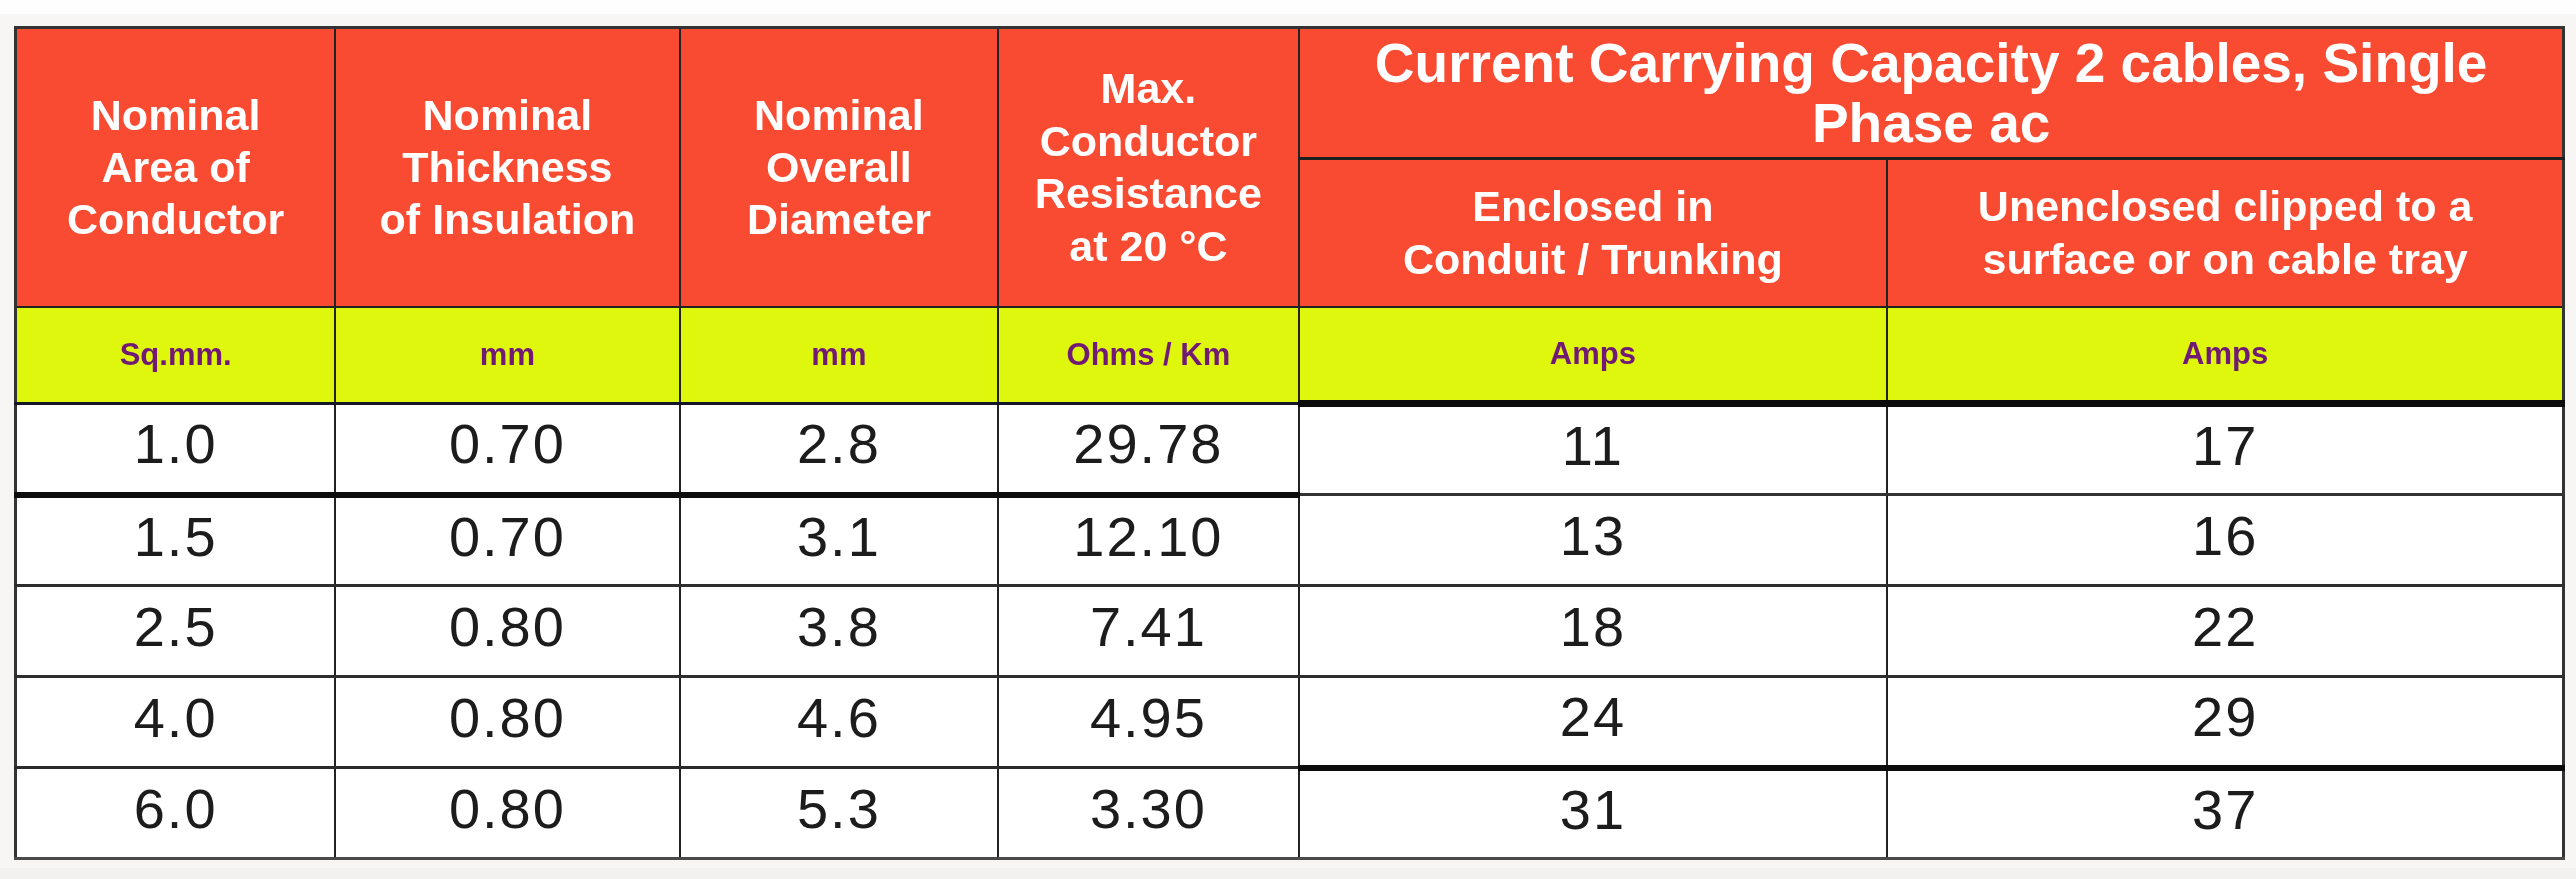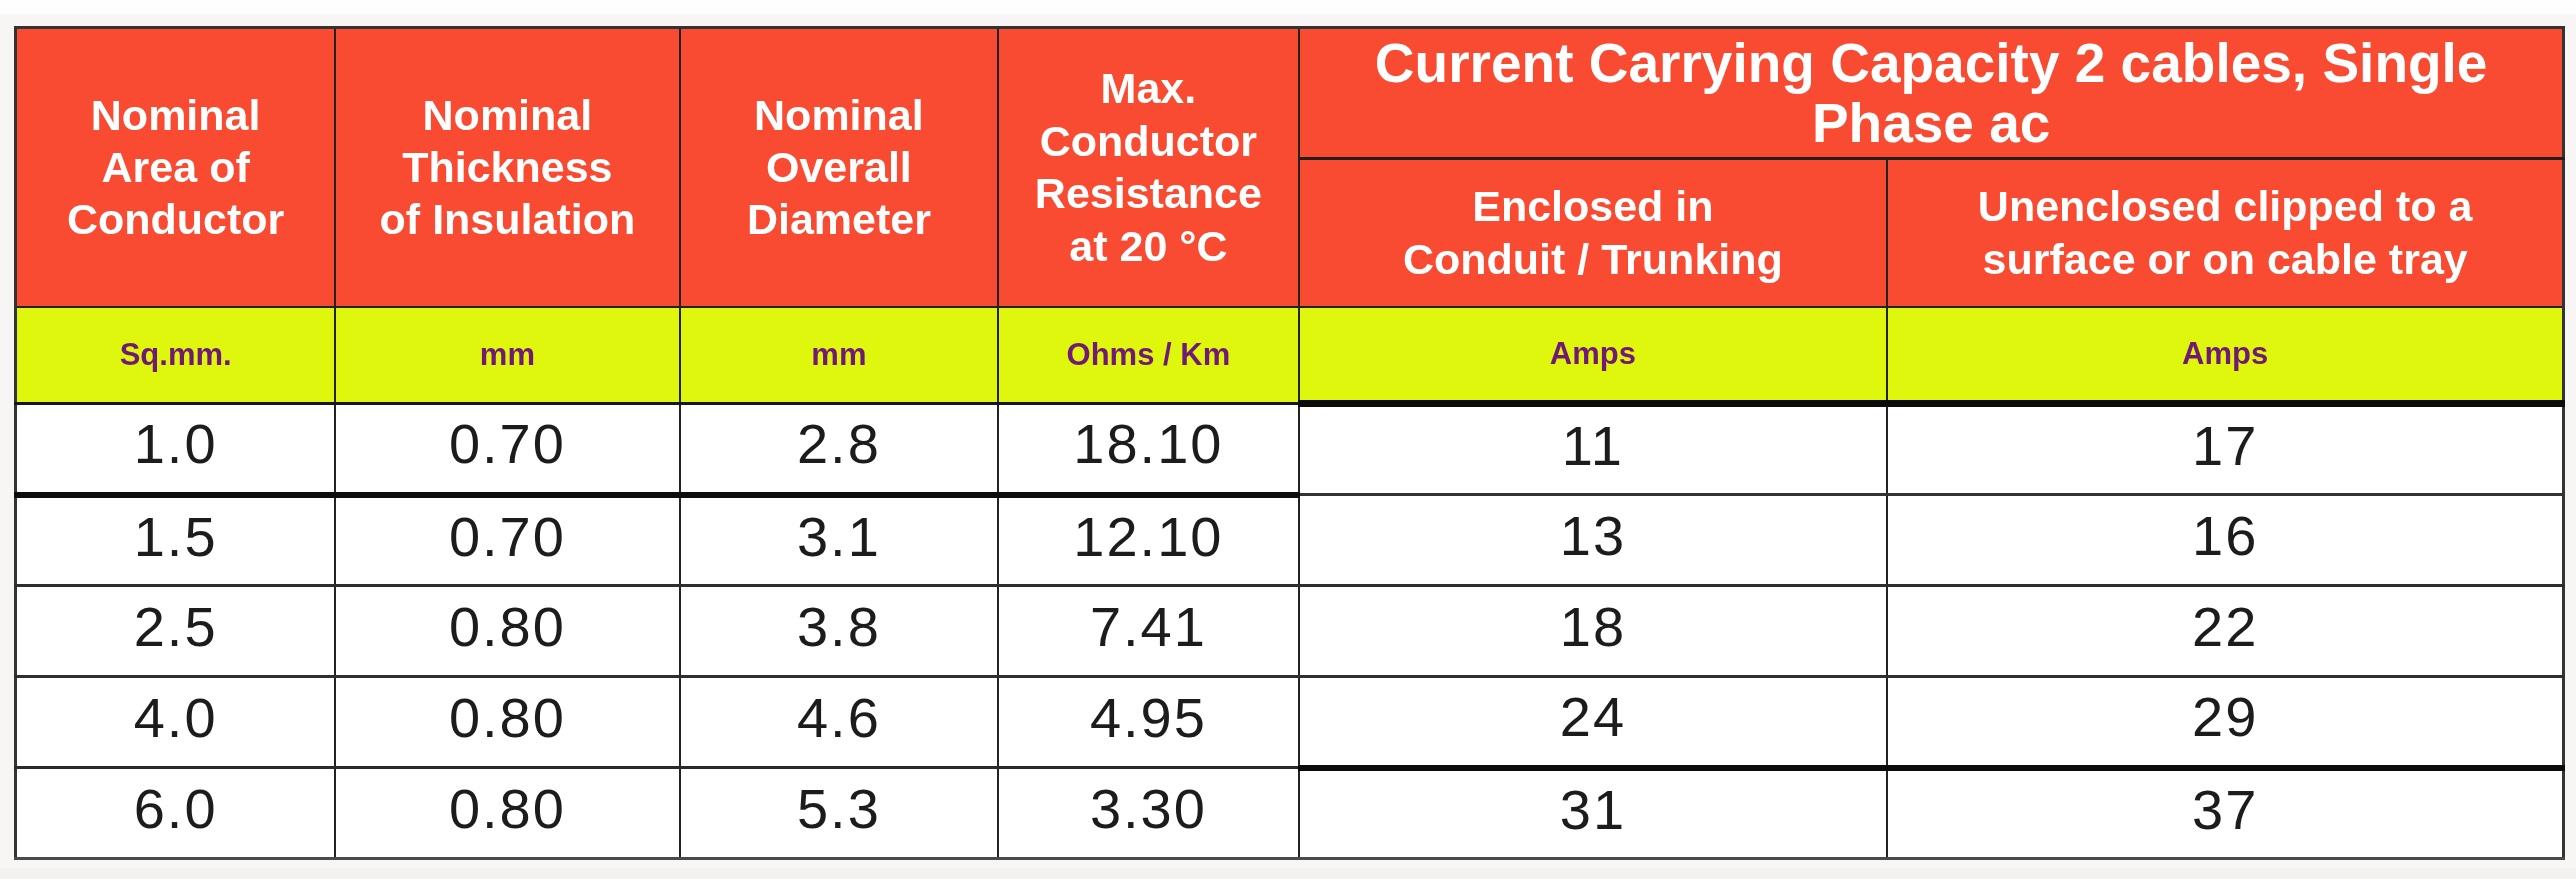--- a/index.html
+++ b/index.html
@@ -104,21 +104,21 @@
       <td class="unit u-left">mm</td>
       <td class="unit u-left">Ohms / Km</td>
       <td class="unit u-right">Amps</td>
       <td class="unit u-right">Amps</td>
     </tr>
 
     <tr class="r1" style="height:91px">
       <td class="num c-left">1.0</td>
       <td class="num c-left">0.70</td>
       <td class="num c-left">2.8</td>
-      <td class="num c-left">18.10</td>
+      <td class="num c-left">29.78</td>
       <td class="num c-right">11</td>
       <td class="num c-right">17</td>
     </tr>
 
     <tr class="r2" style="height:91px">
       <td class="num">1.5</td>
       <td class="num">0.70</td>
       <td class="num">3.1</td>
       <td class="num">12.10</td>
       <td class="num">13</td>

